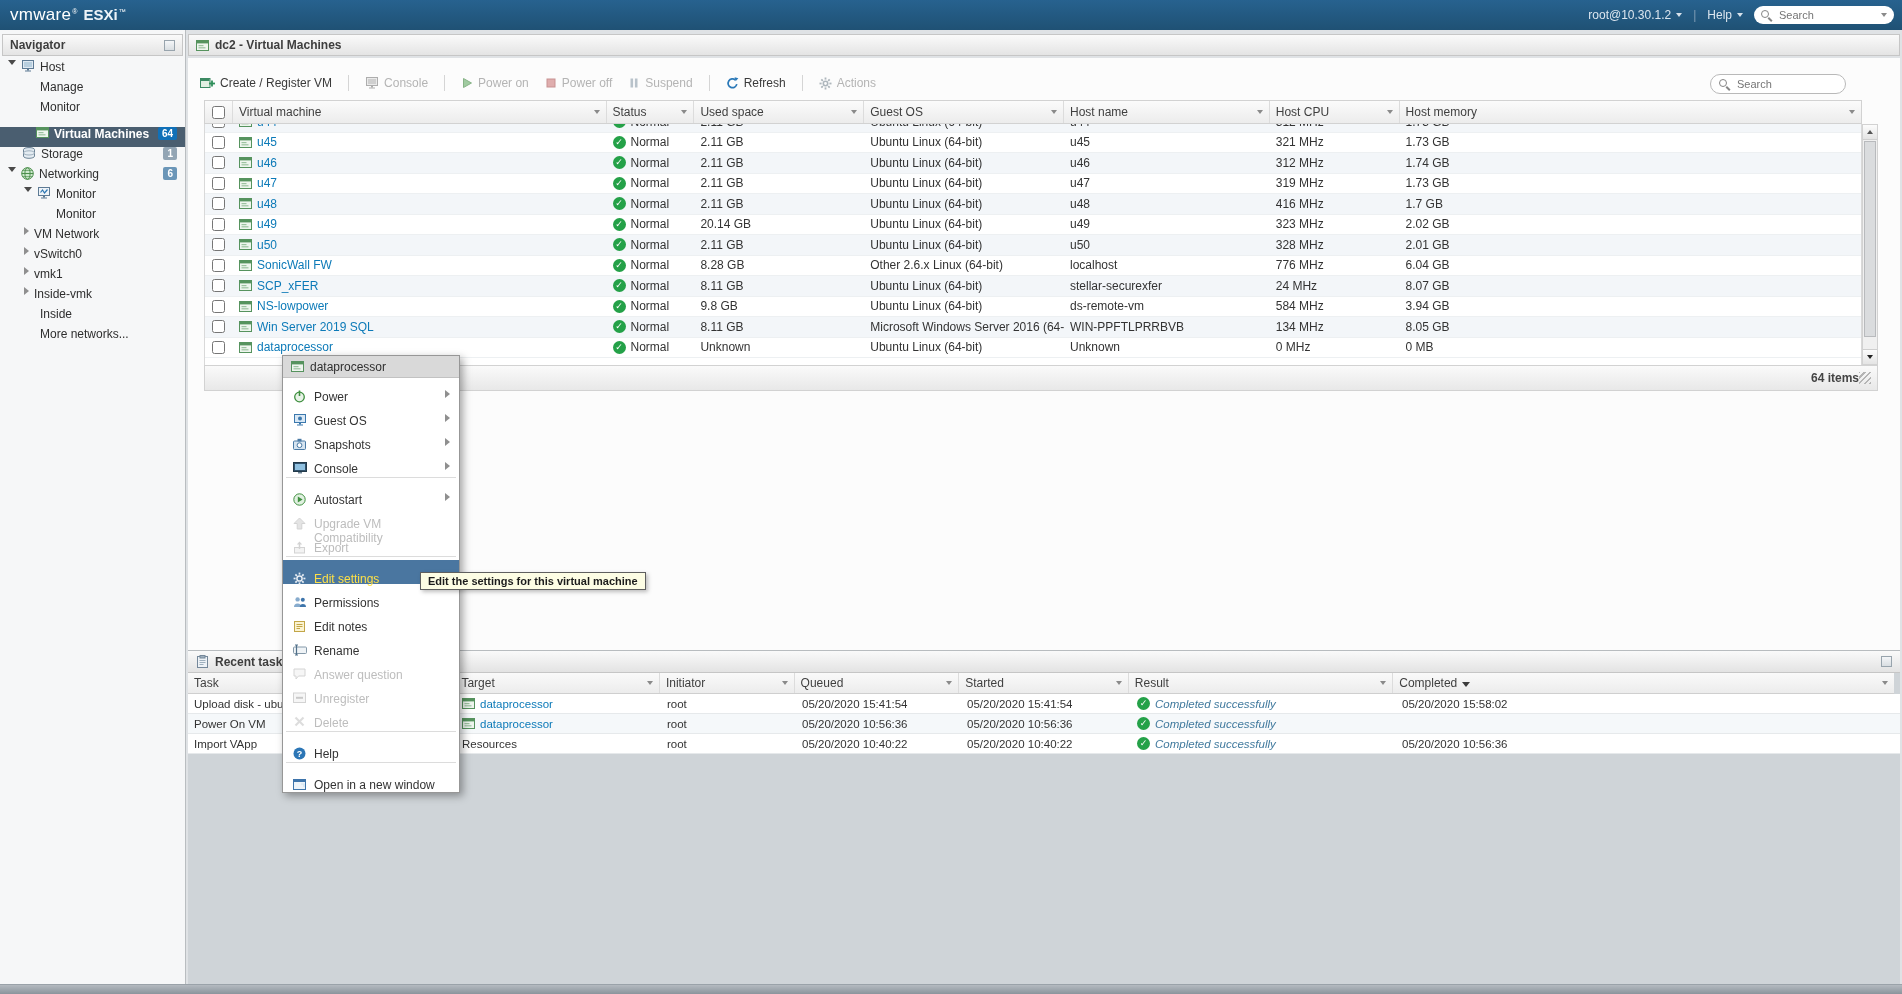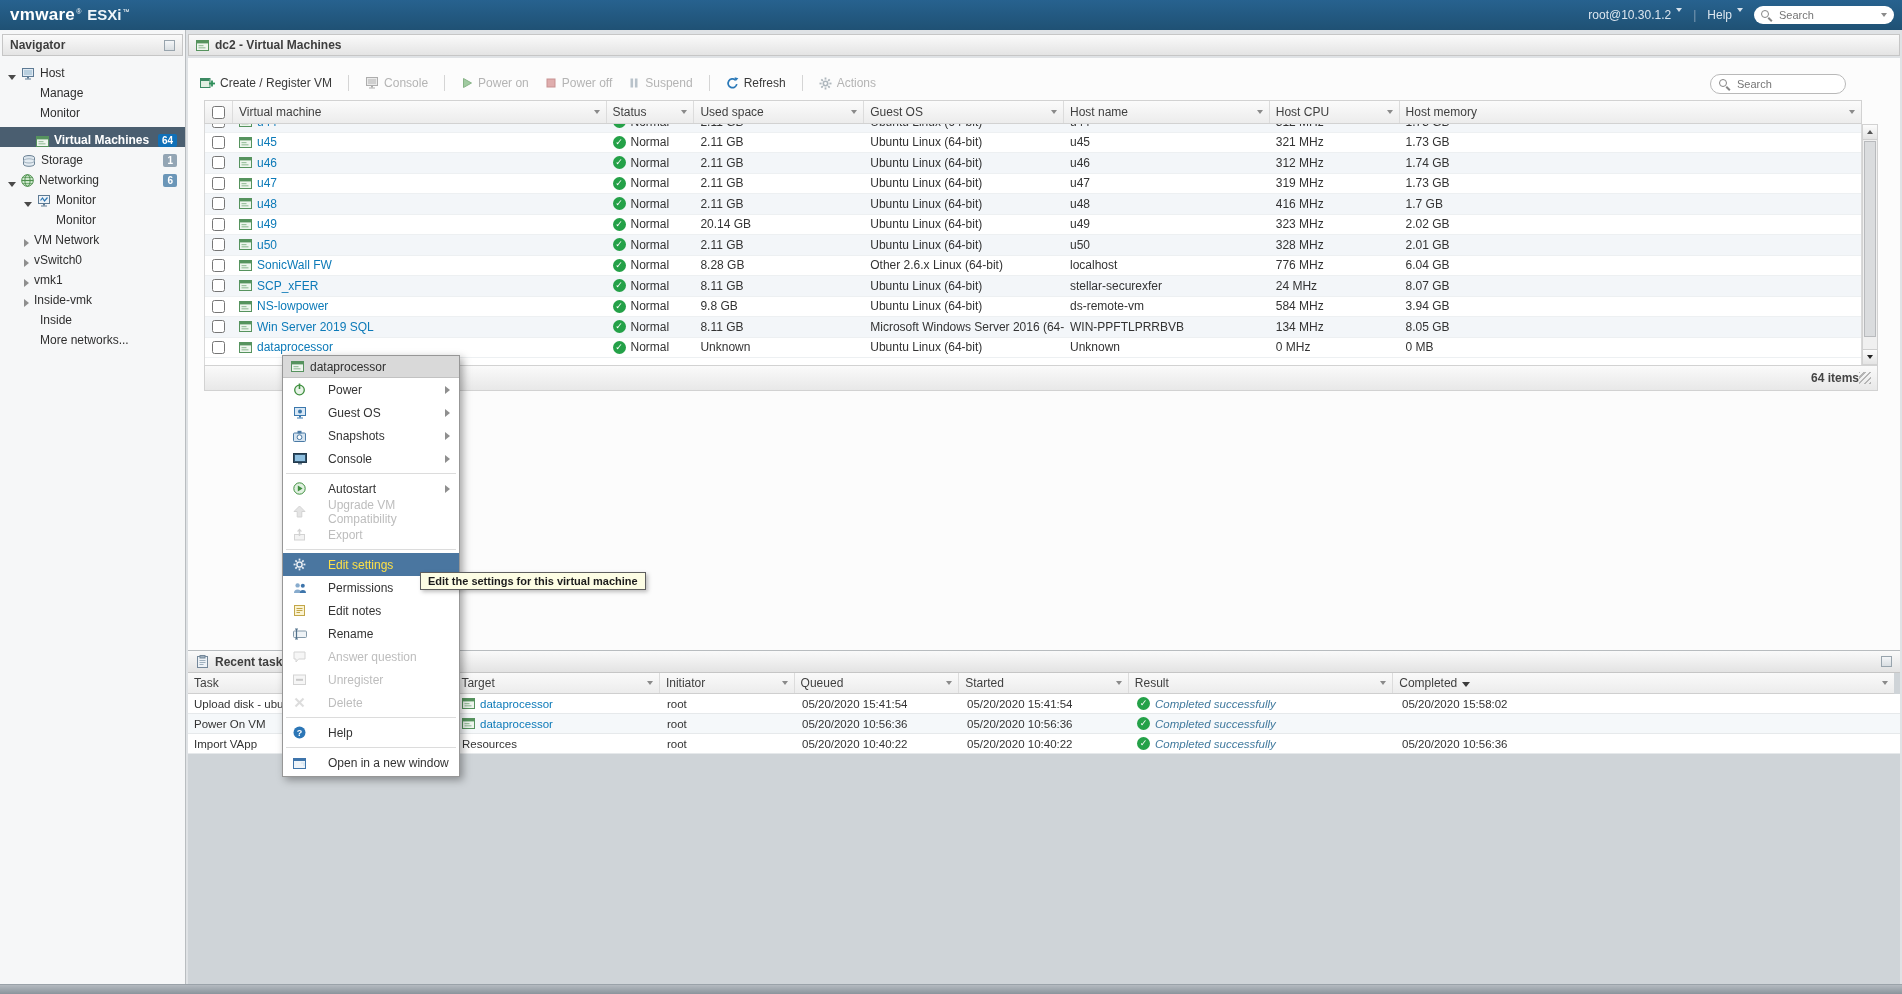--- a/index.html
+++ b/index.html
@@ -4,25 +4,25 @@
 <style>
   *{box-sizing:border-box}
   body{margin:0;background:#4a4a4a}
   #root{position:relative;width:1902px;height:994px;overflow:hidden;
         font-family:"Liberation Sans","DejaVu Sans",sans-serif;font-size:12px;color:#333;background:#dfe2e5}
 
   
   .topbar{position:absolute;left:0;top:0;width:100%;height:30px;
           background:linear-gradient(#27628f,var(--topbar-bg,#1f5174))}
   .logo{position:absolute;left:10px;top:5px;color:#fff;display:flex;align-items:baseline}
-  .lg-vm{font-weight:bold;font-size:17px;letter-spacing:.3px}
+  .lg-vm{font-weight:normal;font-size:17px;letter-spacing:.3px}
   .lg-sup{font-size:7px;position:relative;top:-6px;margin:0 6px 0 1px}
   .lg-esxi{font-size:15px;font-weight:bold;color:#eef4f9}
   .topbar-right{position:absolute;right:8px;top:0;height:30px;display:flex;align-items:center;gap:11px;color:#dce6ef}
-  .tb-menu{display:flex;align-items:flex-start;cursor:pointer}
+  .tb-menu{display:flex;align-items:center;cursor:pointer}
   .caret-w{display:inline-block;margin-left:5px;width:0;height:0;border-left:3.5px solid transparent;border-right:3.5px solid transparent;border-top:4px solid #d7e2ec}
   .tb-div{color:#7e9cb4}
   .tb-search{display:flex;align-items:center;gap:5px;background:#fff;border-radius:9px;height:18px;padding:0 7px;width:140px}
   .tb-search input{border:none;outline:none;flex:1;font-size:11px;min-width:0;background:transparent;color:#444}
   .caret-g{width:0;height:0;border-left:3.5px solid transparent;border-right:3.5px solid transparent;border-top:4px solid #8a8a8a}
 
   
   .mag{position:relative;width:11px;height:11px;flex:0 0 auto}
   .mag::before{content:"";position:absolute;left:0;top:0;width:6px;height:6px;border:1.5px solid #858585;border-radius:50%}
   .mag::after{content:"";position:absolute;left:7.5px;top:7.5px;width:4.5px;height:1.6px;background:#858585;transform:rotate(45deg);transform-origin:0 0}
@@ -30,21 +30,21 @@
   
   .panel-bar{position:absolute;left:2px;right:2px;top:4px;height:22px;
              background:linear-gradient(var(--panel-header-from,#fafafa),var(--panel-header-to,#e4e4e4));
              border:1px solid #c6c6c6;display:flex;align-items:center;gap:6px;padding:0 7px;font-weight:bold;color:#3e3e3e}
   .sp{flex:1}
   .ptog{width:11px;height:11px;border:1px solid #98a4ad;background:linear-gradient(#f4f6f8,#d9dee2);flex:0 0 auto}
 
   
   .sidebar{position:absolute;left:0;top:30px;width:186px;bottom:10px;background:#f6f7f8;border-right:1px solid #b9bdc0}
   #nav-tree{position:absolute;left:0;right:0;top:30px}
-  .nav-item{height:20px;display:flex;align-items:flex-end;gap:5px;padding-right:4px;cursor:pointer;color:#2e2e2e;white-space:nowrap}
+  .nav-item{height:20px;display:flex;align-items:flex-start;gap:5px;padding-right:4px;cursor:pointer;color:#2e2e2e;white-space:nowrap}
   .nav-item.gap{margin-top:7px}
   .nav-item.sel{background:var(--nav-selected-bg,#4a5e70);color:#fff;font-weight:bold}
   .badge{margin-left:auto;margin-right:4px;font-size:10px;font-weight:bold;color:#fff;padding:1px 4px;border-radius:2px;line-height:11px}
   .tri{width:0;height:0;display:inline-block;flex:0 0 auto}
   .tri-d{border-left:4px solid transparent;border-right:4px solid transparent;border-top:5px solid #4a4a4a}
   .tri-r{border-top:4px solid transparent;border-bottom:4px solid transparent;border-left:5px solid #8f8f8f}
 
   
   .main{position:absolute;left:186px;top:30px;right:0;bottom:10px;background:#dfe2e5}
   .content{position:absolute;left:2px;right:2px;top:28px;height:592px;background:#fcfcfc}
@@ -97,21 +97,21 @@
   .task-row.stripe{background:#f5f8fa}
   .result-txt{font-style:italic;color:var(--result-text,#417a9e)}
   .sort-desc{display:inline-block;width:0;height:0;border-left:4px solid transparent;border-right:4px solid transparent;border-top:5px solid #3c3c3c;margin-left:5px}
 
   .bottom-strip{position:absolute;left:0;bottom:0;width:100%;height:10px;background:linear-gradient(#b4bac0,#8b949c);border-top:1px solid #9aa2a9}
 
   
   .context-menu{position:absolute;left:282px;top:355px;width:178px;background:#fff;border:1px solid #979797;
                 box-shadow:3px 3px 8px rgba(0,0,0,.35);z-index:40;padding-bottom:2px}
   .cm-title{height:22px;display:flex;align-items:center;gap:6px;padding:0 8px;background:#d9d9d9;color:#2f2f2f;border-bottom:1px solid #c2c2c2}
-  .cm-item{height:23px;display:flex;align-items:center;gap:21px;padding:4px 9px;color:#333;cursor:pointer}
+  .cm-item{height:23px;display:flex;align-items:flex-start;gap:7px;padding:12px 9px;color:#333;cursor:pointer}
   .cm-item .ic{width:15px;justify-content:center}
   .cm-item.hl{background:var(--menu-highlight,#4a76a0);color:#fde047}
   .cm-item.dis{color:#bdbdbd;cursor:default}
   .cm-item.dis .ic{filter:grayscale(1);opacity:.45}
   .cm-sep{height:1px;background:#dcdcdc;margin:3px 3px}
   .cm-sub{margin-left:auto}
 
   .tooltip{position:absolute;left:420px;top:572px;z-index:50;background:var(--tooltip-bg,#fdfde4);border:1px solid #5f5f5f;
            padding:2px 7px;font-size:11px;font-weight:bold;color:#1c1c1c;white-space:nowrap;box-shadow:2px 2px 4px rgba(0,0,0,.25)}
 </style>

